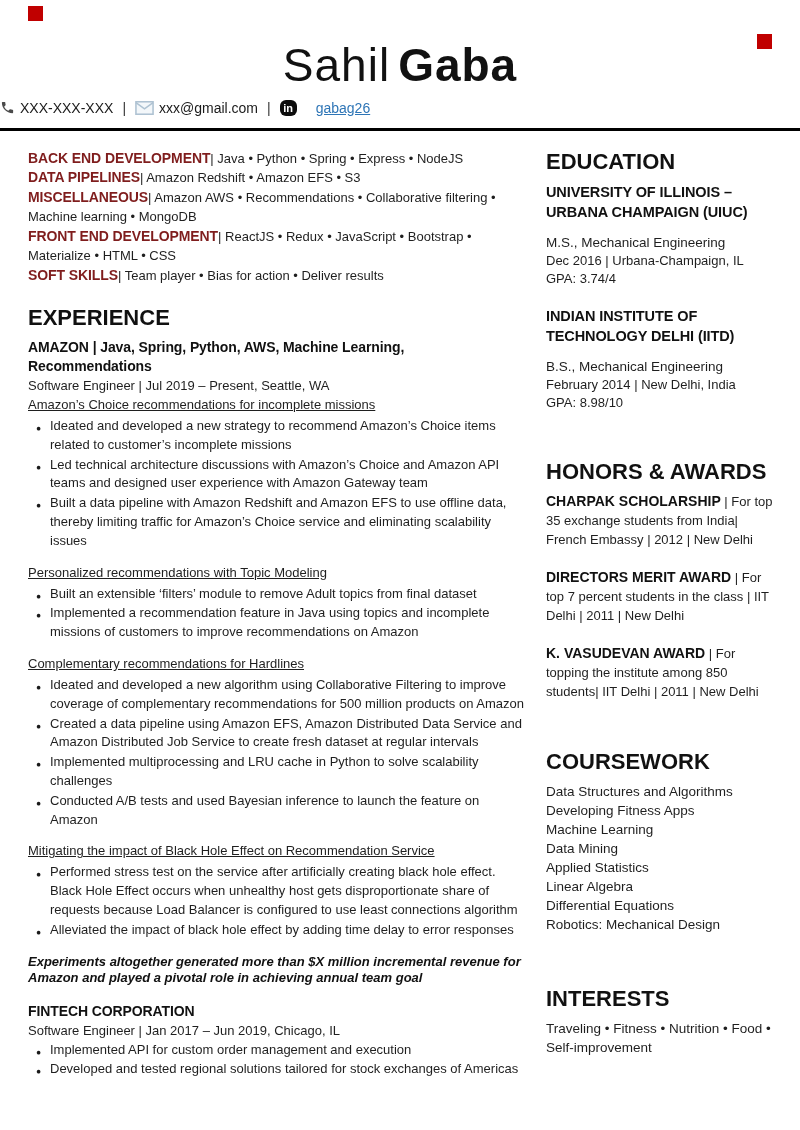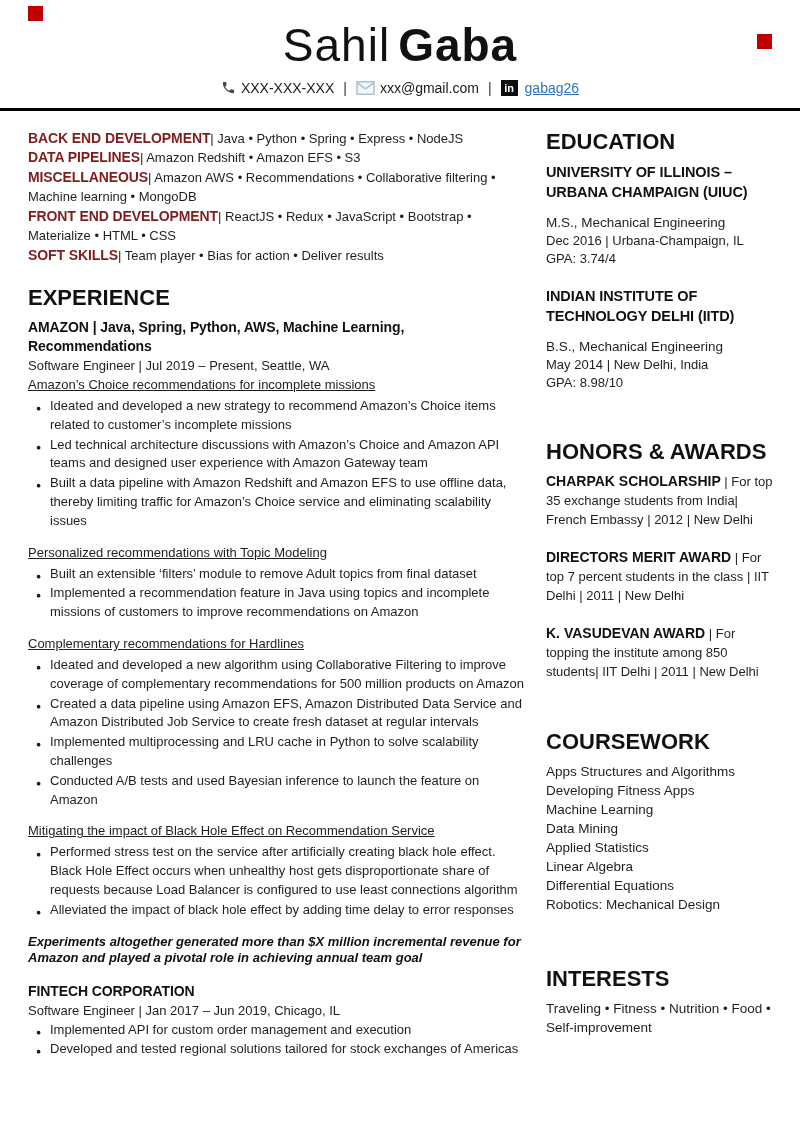--- a/index.html
+++ b/index.html
@@ -3,42 +3,42 @@
 <meta charset="utf-8">
 <style>
   * { margin: 0; padding: 0; box-sizing: border-box; }
   html, body { width: 800px; height: 1130px; }
   body {
     background: #ffffff;
     font-family: "Liberation Sans", sans-serif;
     color: #1f1f1f;
     overflow: hidden;
   }
-  .page { position: relative; width: 800px; height: 998px; padding-top: 20px; }
+  .page { position: relative; width: 800px; height: 998px; padding-top: 40px; }
 
   .corner-marker { position: absolute; width: 15px; height: 15px; background: #c00000; }
   .corner-marker.tl { left: 28px; top: 6px; }
   .corner-marker.tr { left: 757px; top: 34px; }
 
   .header { text-align: center; }
   .name { font-size: 46px; color: #111; letter-spacing: 1px; line-height: 1.1; }
   .name .first { font-weight: 400; }
   .name .last { font-weight: 700; margin-left: 8px; }
 
   .contact {
     margin-top: 9px;
-    display: flex; justify-content: center; align-items: center;
+    display: flex; justify-content: flex-start; align-items: center;
     font-size: 14px; color: #1a1a1a; gap: 5px;
   }
   .contact .sep { margin: 0 4px; color: #333; }
   .icon { display: inline-flex; align-items: center; }
   .li-badge {
-    display: inline-flex; width: 17px; height: 16px; border-radius: 0;
+    display: inline-flex; width: 17px; height: 16px; border-radius: 6px;
     background: #0c0c0c; color: #fff; font-weight: 700; font-size: 11px;
-    align-items: center; justify-content: center; margin-right: 2px;
+    align-items: center; justify-content: center; margin-right: 14px;
   }
   .link { color: #2e75b6; text-decoration: underline; cursor: pointer; }
 
   .rule { width: 800px; height: 3px; background: #000; margin-top: 12px; }
 
   .columns { display: flex; padding: 18px 0 0 28px; gap: 18px; }
   .col-left { width: 500px; flex: none; }
   .col-right { width: 230px; flex: none; }
 
   h2 { font-size: 22px; font-weight: 700; color: #111; line-height: 26px; margin-bottom: 7px; }
@@ -168,37 +168,37 @@
         <div id="edu-list">
             <div class="school">
               <div class="school-name">UNIVERSITY OF ILLINOIS – URBANA CHAMPAIGN (UIUC)</div>
               <div class="school-degree">M.S., Mechanical Engineering</div>
               <div class="school-date">Dec 2016 | Urbana-Champaign, IL</div>
               <div class="school-gpa">GPA: 3.74/4</div>
             </div>
             <div class="school">
               <div class="school-name">INDIAN INSTITUTE OF TECHNOLOGY DELHI (IITD)</div>
               <div class="school-degree">B.S., Mechanical Engineering</div>
-              <div class="school-date">May 2014 | New Delhi, India</div>
+              <div class="school-date">February 2014 | New Delhi, India</div>
               <div class="school-gpa">GPA: 8.98/10</div>
             </div>
           </div>
       </section>
       <section class="honors">
         <h2>HONORS &amp; AWARDS</h2>
         <div id="awards-list">
             <div class="award"><span class="award-name">CHARPAK SCHOLARSHIP</span><span> | </span><span class="award-desc">For top 35 exchange students from India| French Embassy | 2012 | New Delhi</span></div>
             <div class="award"><span class="award-name">DIRECTORS MERIT AWARD</span><span> | </span><span class="award-desc">For top 7 percent students in the class | IIT Delhi | 2011 | New Delhi</span></div>
             <div class="award"><span class="award-name">K. VASUDEVAN AWARD</span><span> | </span><span class="award-desc">For topping the institute among 850 students| IIT Delhi | 2011 | New Delhi</span></div>
           </div>
       </section>
       <section class="coursework">
         <h2>COURSEWORK</h2>
         <div id="course-list">
-            <div class="course">Apps Structures and Algorithms</div>
+            <div class="course">Data Structures and Algorithms</div>
             <div class="course">Developing Fitness Apps</div>
             <div class="course">Machine Learning</div>
             <div class="course">Data Mining</div>
             <div class="course">Applied Statistics</div>
             <div class="course">Linear Algebra</div>
             <div class="course">Differential Equations</div>
             <div class="course">Robotics: Mechanical Design</div>
           </div>
       </section>
       <section class="interests">

